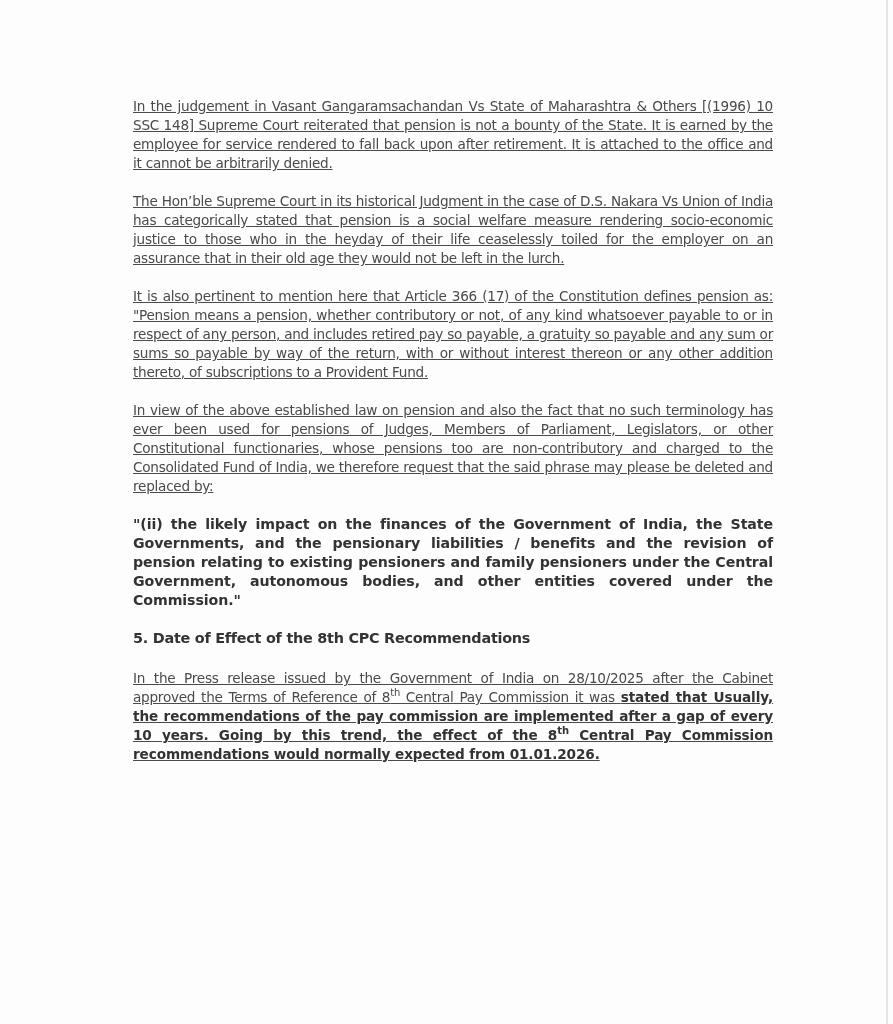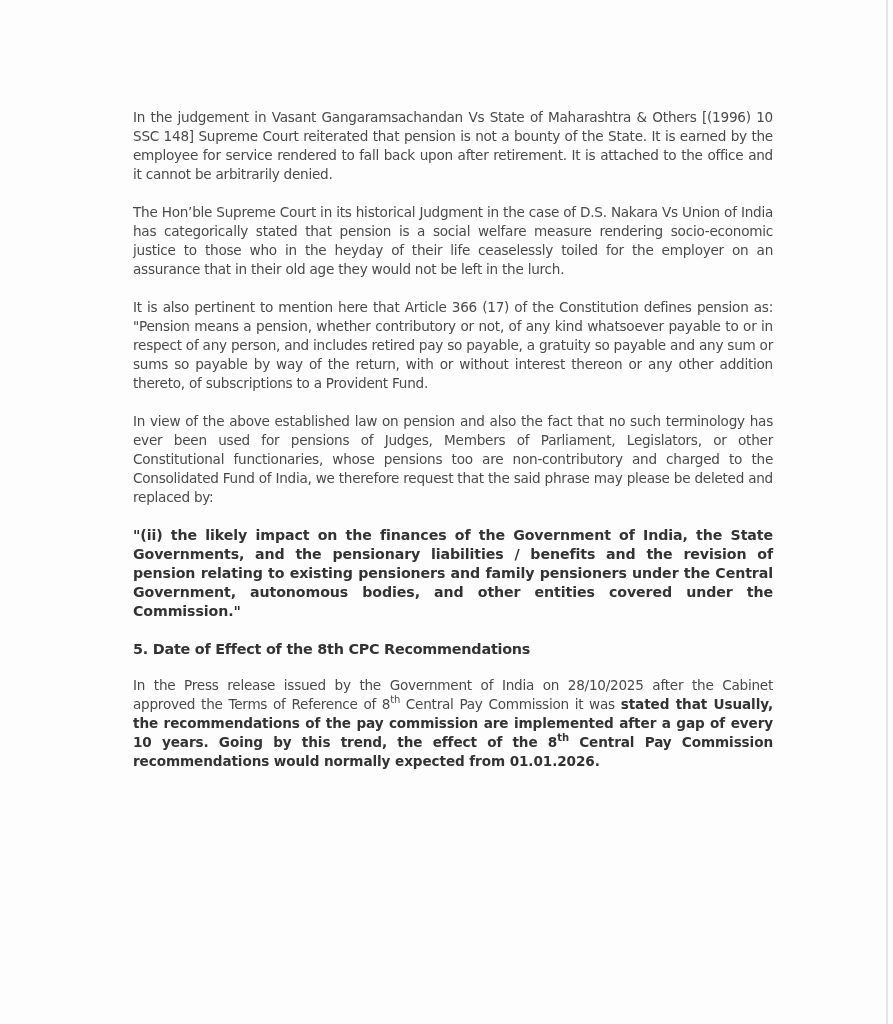--- a/index.html
+++ b/index.html
@@ -27,33 +27,34 @@
     left: 133px;
     top: 91px;
     width: 640px;
     font-family: "DejaVu Sans", sans-serif;
     font-size: 13.6px;
     line-height: 19px;
     color: #4a4a4a;
     letter-spacing: -0.25px;
   }
   .para {
-    margin: 17px 0 19px 0;
+    margin: 6px 0 19px 0;
     text-align: justify;
+    text-decoration: underline;
   }
   .quote {
     margin: 0 0 19px 0;
     text-align: justify;
     font-weight: bold;
     font-size: 14.2px;
     color: #333333;
     letter-spacing: -0.1px;
   }
   .heading {
-    margin: 0 0 7px 0;
+    margin: 0 0 21px 0;
     font-weight: bold;
     font-size: 14.4px;
     color: #333333;
   }
   .bold-inline {
     font-weight: bold;
     color: #333333;
     letter-spacing: -0.1px;
   }
   sup {

